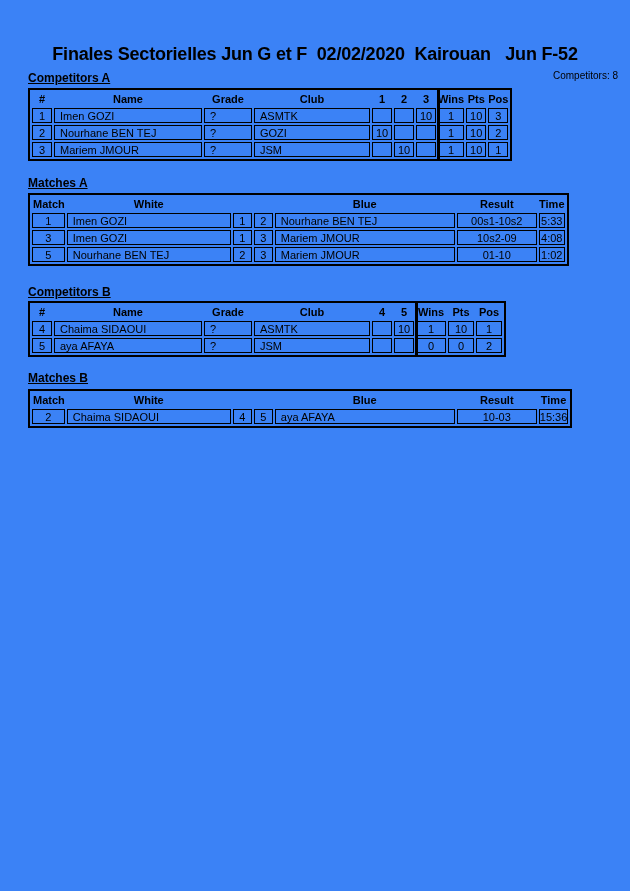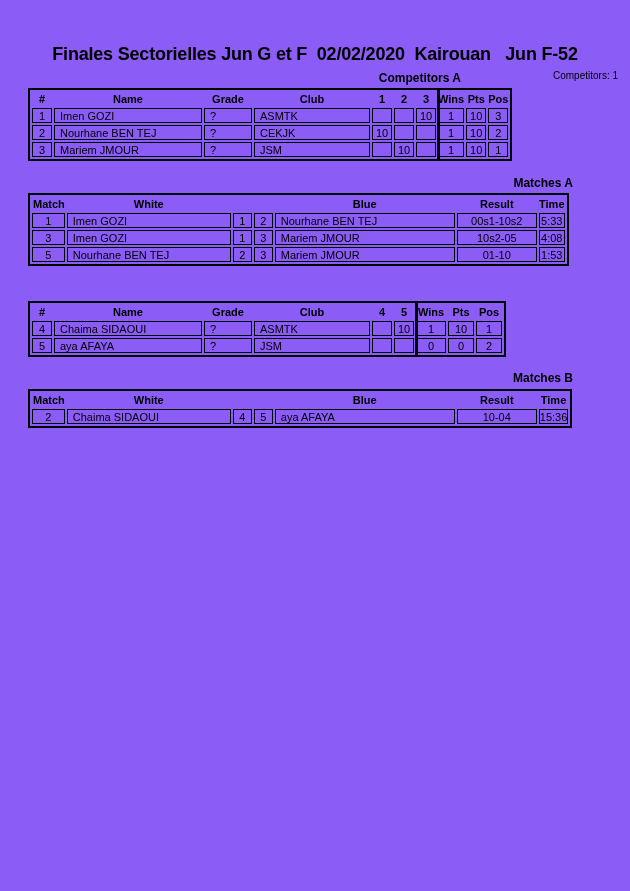--- a/index.html
+++ b/index.html
@@ -1,26 +1,26 @@
 <!DOCTYPE html>
 <html><head>
 <meta charset="utf-8">
 <style>
   html,body{margin:0;padding:0;background:#ffffff;}
   .page{
-    position:relative;width:630px;height:891px;background:#8b5cf6;overflow:hidden;
+    position:relative;width:630px;height:891px;background:#3b82f6;overflow:hidden;
     font-family:"Liberation Sans", sans-serif;color:#000;
   }
   .doc-title{
     position:absolute;top:44px;left:0;width:630px;text-align:center;
     font-size:18px;font-weight:bold;white-space:pre;letter-spacing:-0.2px;
   }
   .section-title{
-    position:absolute;left:41px;width:420px;text-align:right;
-    font-size:12px;font-weight:bold;white-space:nowrap;
+    position:absolute;left:28px;width:420px;text-align:left;
+    font-size:12px;font-weight:bold;white-space:nowrap;text-decoration:underline;
   }
   .section-title.wide{width:532px;}
   .competitors-count{
     position:absolute;top:70px;right:12px;font-size:10px;white-space:nowrap;
   }
   .tbl-wrap{position:absolute;left:28px;}
   table{
     border-collapse:separate;border-spacing:2px;border:2px solid #000;
     table-layout:fixed;font-size:11px;
   }
@@ -38,21 +38,21 @@
   .vline{position:absolute;top:0;bottom:0;width:3px;background:#000;}
 </style>
 </head>
 <body>
 
 <div class="page">
 
   <div class="doc-title">Finales Sectorielles Jun G et F  02/02/2020  Kairouan   Jun F-52</div>
 
   <div class="section-title" style="top:71px;">Competitors A</div>
-  <div class="competitors-count">Competitors: 1</div>
+  <div class="competitors-count">Competitors: 8</div>
 
   <div class="tbl-wrap" style="top:88px;">
     <table>
       <colgroup>
         <col style="width:20px">
           <col style="width:148px">
           <col style="width:48px">
           <col style="width:116px">
         <col style="width:20px">
           <col style="width:20px">
@@ -83,21 +83,21 @@
         <td class="ctr"></td>
         <td class="ctr">10</td>
         <td class="ctr">1</td>
         <td class="ctr">10</td>
         <td class="ctr">3</td>
       </tr>
       <tr>
         <td class="ctr">2</td>
         <td class="txt">Nourhane BEN TEJ</td>
         <td class="txt">?</td>
-        <td class="txt">CEKJK</td>
+        <td class="txt">GOZI</td>
         <td class="ctr">10</td>
         <td class="ctr"></td>
         <td class="ctr"></td>
         <td class="ctr">1</td>
         <td class="ctr">10</td>
         <td class="ctr">2</td>
       </tr>
       <tr>
         <td class="ctr">3</td>
         <td class="txt">Mariem JMOUR</td>
@@ -146,36 +146,37 @@
         <td class="txt">Nourhane BEN TEJ</td>
         <td class="ctr">00s1-10s2</td>
         <td class="ctr">5:33</td>
       </tr>
       <tr>
         <td class="ctr">3</td>
         <td class="txt">Imen GOZI</td>
         <td class="ctr">1</td>
         <td class="ctr">3</td>
         <td class="txt">Mariem JMOUR</td>
-        <td class="ctr">10s2-05</td>
+        <td class="ctr">10s2-09</td>
         <td class="ctr">4:08</td>
       </tr>
       <tr>
         <td class="ctr">5</td>
         <td class="txt">Nourhane BEN TEJ</td>
         <td class="ctr">2</td>
         <td class="ctr">3</td>
         <td class="txt">Mariem JMOUR</td>
         <td class="ctr">01-10</td>
-        <td class="ctr">1:53</td>
-      </tr>
-    </tbody>
-      </table>
-  </div>
-
+        <td class="ctr">1:02</td>
+      </tr>
+    </tbody>
+      </table>
+  </div>
+
+  <div class="section-title" style="top:285px;">Competitors B</div>
 
   <div class="tbl-wrap" style="top:301px;">
     <table>
       <colgroup>
         <col style="width:20px">
           <col style="width:148px">
           <col style="width:48px">
           <col style="width:116px">
         <col style="width:20px">
           <col style="width:20px">
@@ -244,20 +245,20 @@
         <th>Blue</th>
         <th>Result</th>
         <th>Time</th>
       </tr>
       <tr>
         <td class="ctr">2</td>
         <td class="txt">Chaima SIDAOUI</td>
         <td class="ctr">4</td>
         <td class="ctr">5</td>
         <td class="txt">aya AFAYA</td>
-        <td class="ctr">10-04</td>
+        <td class="ctr">10-03</td>
         <td class="ctr">15:36</td>
       </tr>
     </tbody>
       </table>
   </div>
 
 </div>
 
 </body></html>

